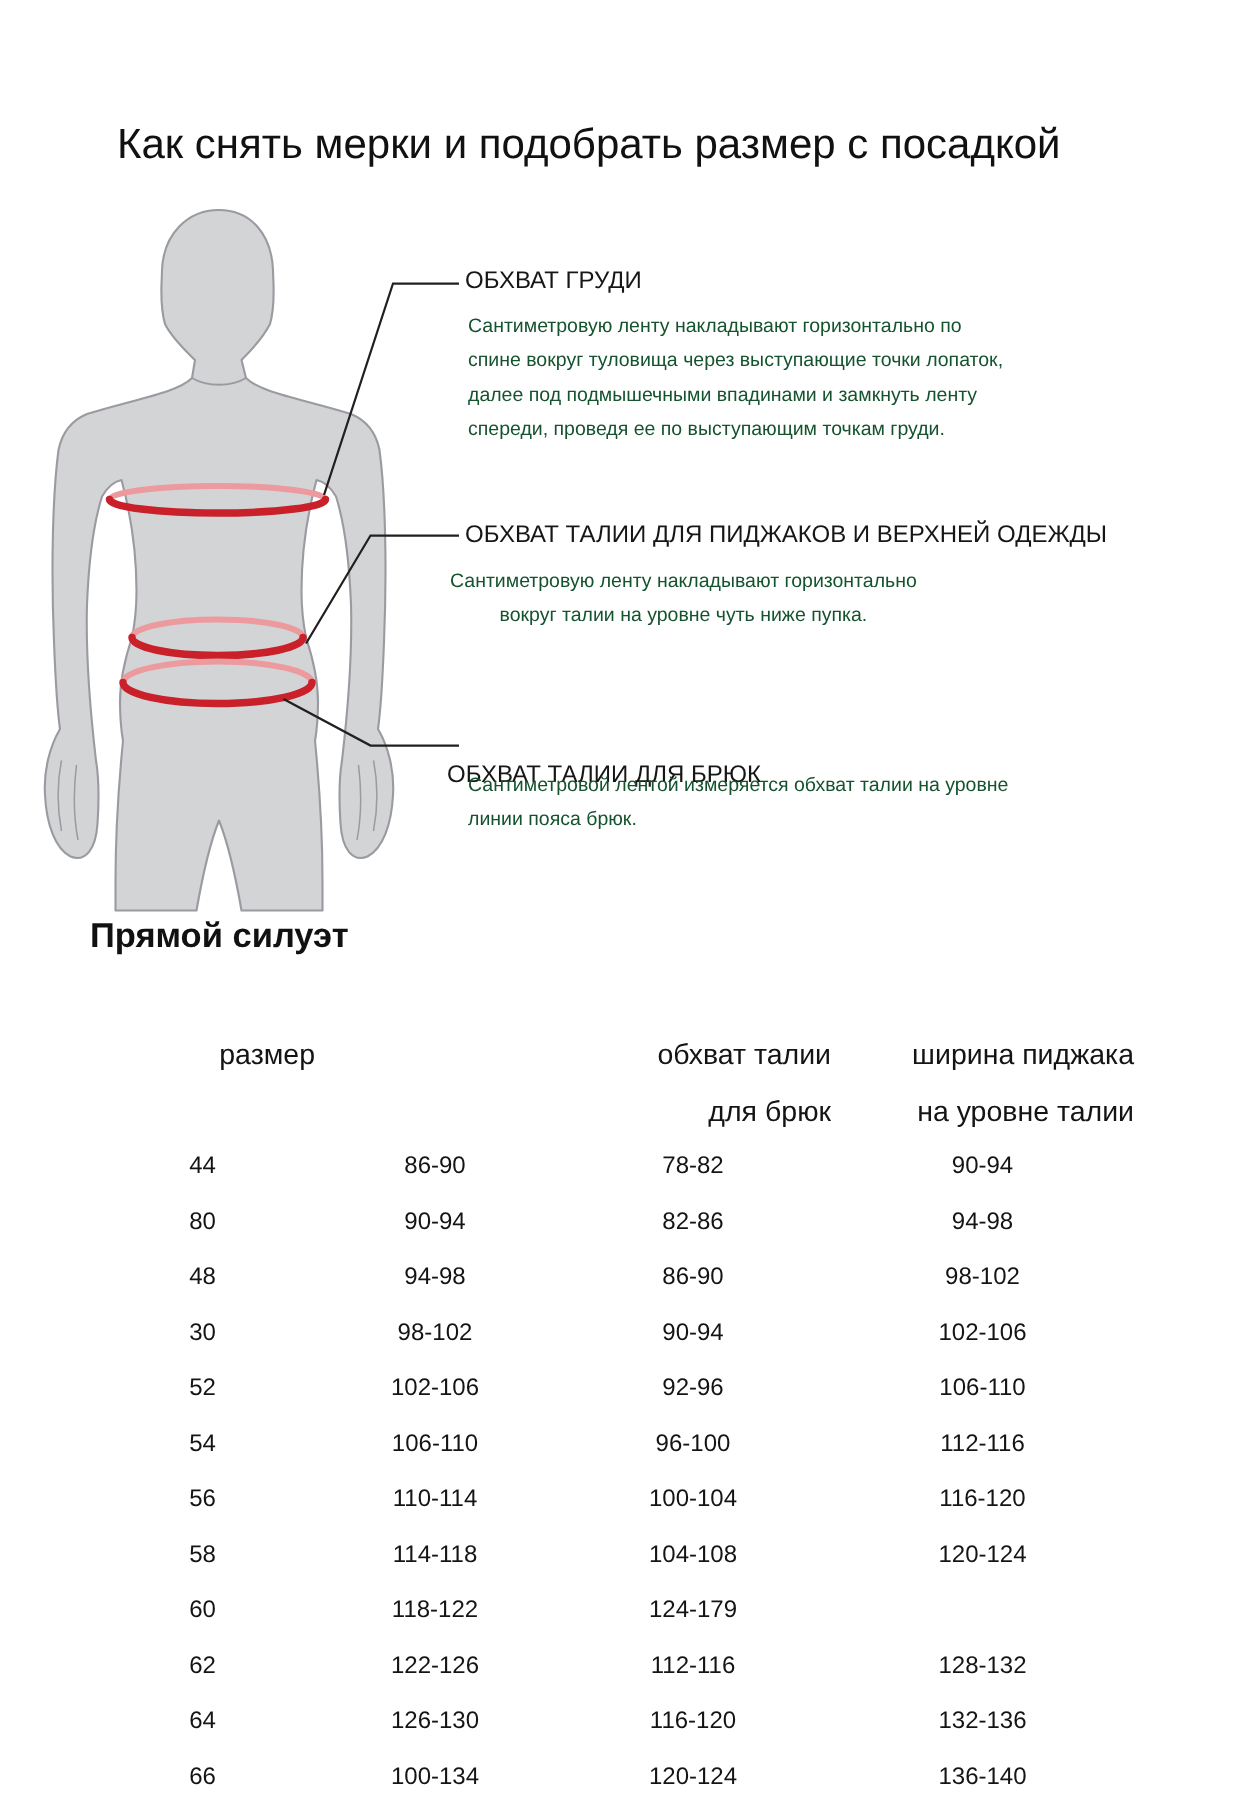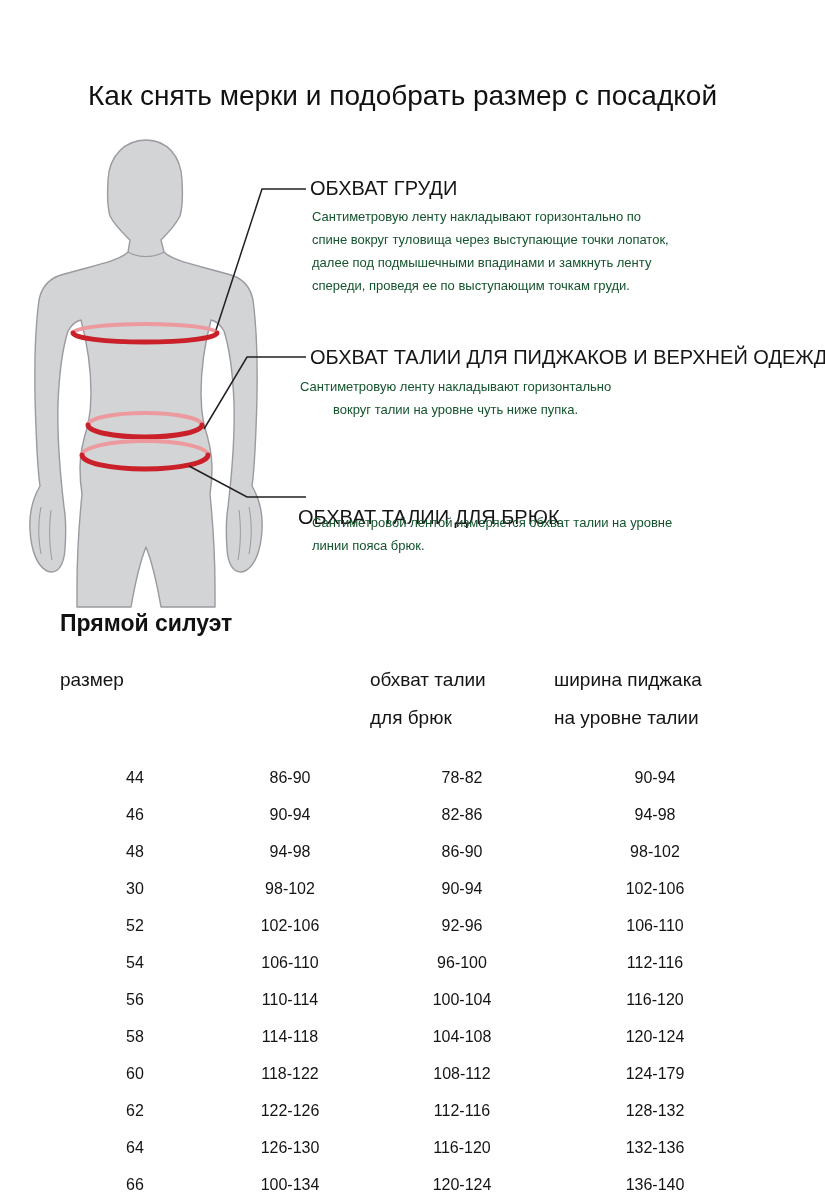--- a/index.html
+++ b/index.html
@@ -1,28 +1,28 @@
 <!DOCTYPE html>
 <html lang="ru"><head>
 <meta charset="utf-8">
 <style>
   html,body{margin:0;padding:0;background:#ffffff;}
   #page{position:relative;width:825px;height:1200px;background:#ffffff;overflow:hidden;
         font-family:"Liberation Sans",sans-serif;color:#141414;}
   .abs{position:absolute;}
-  #page-title{left:88px;top:80px;font-size:28px;font-weight:400;white-space:nowrap;color:#111;}
-  .m-heading{font-size:20px;font-weight:400;white-space:nowrap;color:#161616;line-height:24px;}
+  #page-title{left:78px;top:80px;font-size:28px;font-weight:400;white-space:nowrap;color:#111;}
+  .m-heading{font-size:16px;font-weight:400;white-space:nowrap;color:#161616;line-height:24px;}
   .m-text{font-size:13px;line-height:23px;white-space:pre-line;color:#14532d;}
   #m1-h{left:310px;top:176px;} #m1-t{left:312px;top:205px;}
   #m2-h{left:310px;top:345px;} #m2-t{left:300px;top:375px;text-align:center;}
   #m3-h{left:298px;top:485px;margin-top:20px;} #m3-t{left:312px;top:511px;}
   #table-title{left:60px;top:610px;width:710px;text-align:left;font-size:23px;font-weight:700;color:#111;}
   .tgrid{display:grid;grid-template-columns:150px 160px 184px 202px;}
   #thead{left:60px;top:661px;width:696px;font-size:19px;}
-  #thead .hcell{text-align:left;}
+  #thead .hcell{text-align:right;margin-top:24px;}
   #thead .hline{height:38px;line-height:38px;}
   #tbody{left:60px;top:759px;width:696px;font-size:16px;}
   .trow{display:grid;grid-template-columns:150px 160px 184px 202px;height:37px;line-height:37px;}
   .tcell{text-align:center;}
   svg{display:block;}
 </style>
 </head>
 <body>
 
 <div id="page">
@@ -131,21 +131,21 @@
   </div>
 
   <div id="tbody" class="abs">
       <div class="trow">
         <div class="tcell">44</div>
         <div class="tcell">86-90</div>
         <div class="tcell">78-82</div>
         <div class="tcell">90-94</div>
       </div>
       <div class="trow">
-        <div class="tcell">46</div>
+        <div class="tcell">80</div>
         <div class="tcell">90-94</div>
         <div class="tcell">82-86</div>
         <div class="tcell">94-98</div>
       </div>
       <div class="trow">
         <div class="tcell">48</div>
         <div class="tcell">94-98</div>
         <div class="tcell">86-90</div>
         <div class="tcell">98-102</div>
       </div>
@@ -175,21 +175,20 @@
       </div>
       <div class="trow">
         <div class="tcell">58</div>
         <div class="tcell">114-118</div>
         <div class="tcell">104-108</div>
         <div class="tcell">120-124</div>
       </div>
       <div class="trow">
         <div class="tcell">60</div>
         <div class="tcell">118-122</div>
-        <div class="tcell">108-112</div>
         <div class="tcell">124-179</div>
       </div>
       <div class="trow">
         <div class="tcell">62</div>
         <div class="tcell">122-126</div>
         <div class="tcell">112-116</div>
         <div class="tcell">128-132</div>
       </div>
       <div class="trow">
         <div class="tcell">64</div>

